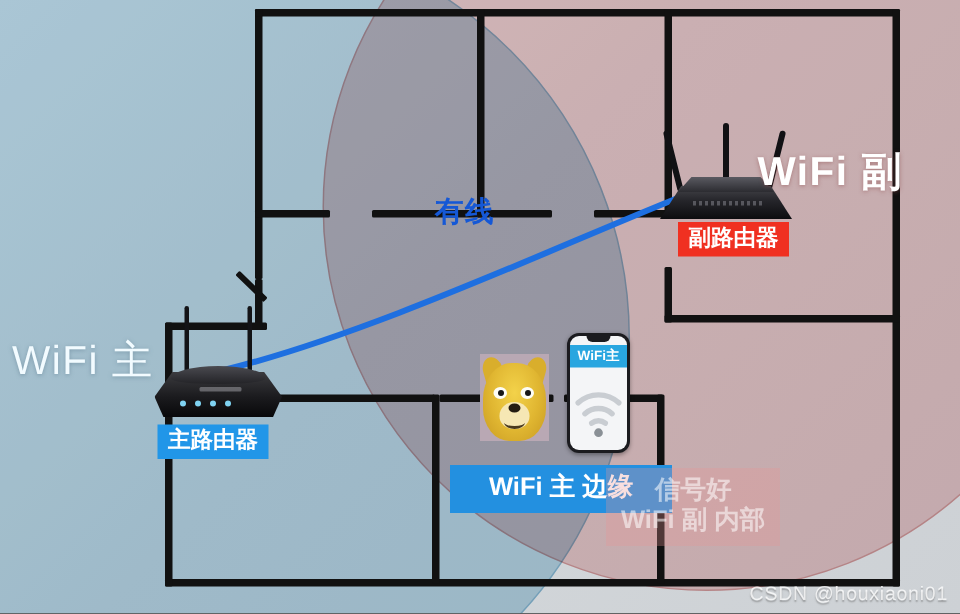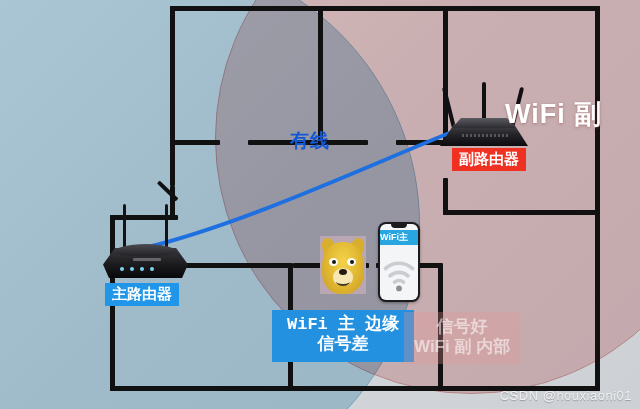--- a/index.html
+++ b/index.html
@@ -42,22 +42,22 @@
   }
   #badge-main-router{
     left:105px;top:283px;background:#2196e8;
     font-size:15px;padding:2px 7px 3px;
   }
   #badge-sub-router{
     left:452px;top:148px;background:#f03021;
     font-size:15px;padding:2px 7px 3px;
   }
   #badge-weak{
-    left:272px;top:310px;background:#2390e0;
-    font-size:17px;padding:5px 15px 7px;font-family:Liberation Mono, monospace;
+    left:300px;top:310px;background:#2390e0;
+    font-size:17px;padding:5px 26px 7px;
   }
   #badge-strong{
     left:404px;top:312px;background:rgba(231,150,150,.30);
     color:rgba(255,255,255,.55);font-size:17px;padding:5px 10px 7px;
   }
   
   .router{position:absolute;}
   
   #router-main{left:103px;top:236px;width:85px;height:46px;}
   #router-main .body{
@@ -131,21 +131,21 @@
   #phone .screen{
     position:relative;width:100%;height:100%;background:#f4f5f7;
     border-radius:6px;overflow:hidden;
   }
   #phone .notch{
     position:absolute;left:50%;top:0;transform:translateX(-50%);
     width:16px;height:4px;background:#1b1b1f;border-radius:0 0 4px 4px;z-index:3;
   }
   #phone .ssid{
     position:absolute;left:0;top:6px;width:100%;height:15px;background:#29a6e0;
-    color:#fff;font-size:9px;font-weight:700;line-height:15px;text-align:left;
+    color:#fff;font-size:9px;font-weight:700;line-height:15px;text-align:center;
     letter-spacing:0;
   }
   #phone .wifi-glyph{
     position:absolute;left:0;top:28px;width:100%;height:44px;
   }
   
   #watermark{
     position:absolute;right:8px;bottom:6px;color:rgba(255,255,255,.78);
     font-size:13px;letter-spacing:.5px;white-space:nowrap;
     text-shadow:0 1px 1px rgba(90,90,90,.45);
@@ -239,29 +239,29 @@
       <div class="ssid">WiFi主</div>
       <svg class="wifi-glyph" viewBox="0 0 42 44">
         <path d="M6,16 A22,22 0 0 1 36,16" fill="none" stroke="#c9cdd2" stroke-width="4" stroke-linecap="round"></path>
         <path d="M11,24 A15,15 0 0 1 31,24" fill="none" stroke="#c9cdd2" stroke-width="4" stroke-linecap="round"></path>
         <path d="M16,31 A8,8 0 0 1 26,31" fill="none" stroke="#c9cdd2" stroke-width="4" stroke-linecap="round"></path>
         <circle cx="21" cy="38" r="3.2" fill="#8a9096"></circle>
       </svg>
     </div>
   </div>
 
+  <div class="ghost-label" id="label-wifi-main">WiFi 主</div>
   <div class="ghost-label" id="label-wifi-sub">WiFi 副</div>
   <div id="label-wired">有线</div>
 
   <div class="badge" id="badge-sub-router">副路由器</div>
   <div class="badge" id="badge-main-router">主路由器</div>
 
   <div class="badge" id="badge-weak">
     <div>WiFi 主 边缘</div>
-    <div>信号差</div>
   </div>
 
   <div class="badge" id="badge-strong">
     <div>信号好</div>
     <div>WiFi 副 内部</div>
   </div>
 
   <div id="watermark">CSDN @houxiaoni01</div>
 
 </div>

